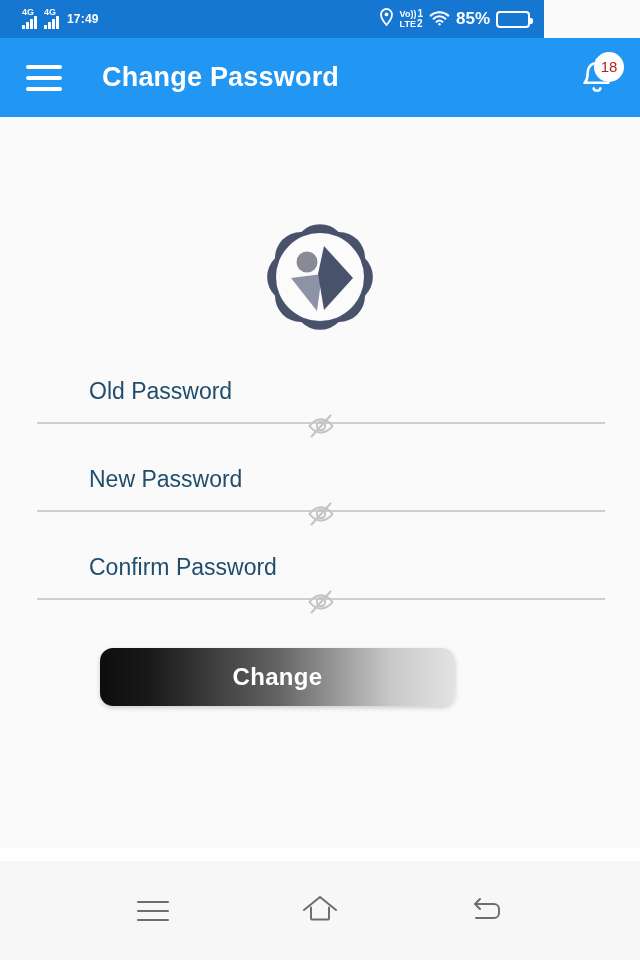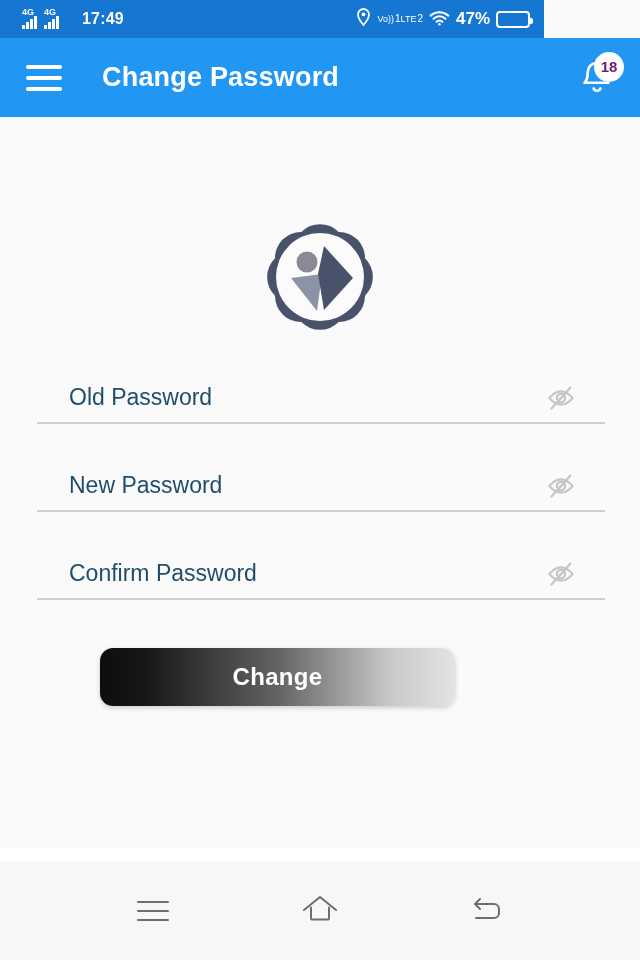--- a/index.html
+++ b/index.html
@@ -48,37 +48,37 @@
     font-size: 9px;
     font-weight: bold;
     line-height: 1;
   }
   .bar { width: 3px; background: #ffffff; border-radius: 0.5px; }
   .b1 { height: 4px; }
   .b2 { height: 7px; }
   .b3 { height: 10px; }
   .b4 { height: 13px; }
   .clock {
-    font-size: 16px;
+    font-size: 12px;
     font-weight: bold;
     letter-spacing: 0.2px;
-    margin-left: 16px;
+    margin-left: 1px;
   }
   .status-right {
     display: flex;
     align-items: center;
     gap: 6px;
   }
   .volte-block {
     display: flex;
-    flex-direction: row;
+    flex-direction: column;
     align-items: flex-start;
     line-height: 1;
     font-size: 9px;
-    font-weight: normal;
+    font-weight: bold;
   }
   .volte-row { display: flex; align-items: center; gap: 1px; }
   .volte-num { font-size: 10px; }
   .batt-pct {
     font-size: 17px;
     font-weight: bold;
   }
   .battery {
     width: 34px;
     height: 17px;
@@ -146,23 +146,23 @@
     cursor: pointer;
   }
   .badge {
     position: absolute;
     top: -2px;
     right: -4px;
     width: 30px;
     height: 30px;
     border-radius: 50%;
     background: #ffffff;
-    color: #701a75;
+    color: #b91c1c;
     font-size: 15px;
-    font-weight: bold;
+    font-weight: normal;
     display: flex;
     align-items: center;
     justify-content: center;
     z-index: 2;
   }
 
   
   .content {
     position: absolute;
     top: 127px; left: 0;
@@ -182,21 +182,22 @@
 
   
   .field {
     position: absolute;
     left: 37px;
     width: 568px;
     height: 46px;
     border-bottom: 2px solid #cfcfcf;
     display: flex;
     align-items: center;
-    justify-content: center;
+    justify-content: flex-start;
+    flex-direction: column;
   }
   .field-1 { top: 251px; }
   .field-2 { top: 339px; }
   .field-3 { top: 427px; }
 
   .field-input {
     border: none;
     outline: none;
     background: transparent;
     font-family: "Liberation Sans", sans-serif;
@@ -326,21 +327,21 @@
     <span>
       <svg width="21" height="17" viewBox="0 0 21 17">
         <path d="M10.5 3.2c3.4 0 6.5 1.3 8.8 3.4" fill="none" stroke="#ffffff" stroke-width="2.1" stroke-linecap="round"></path>
         <path d="M1.7 6.6C4 4.5 7.1 3.2 10.5 3.2" fill="none" stroke="#ffffff" stroke-width="2.1" stroke-linecap="round"></path>
         <path d="M4.6 9.7a8.5 8.5 0 0 1 11.8 0" fill="none" stroke="#ffffff" stroke-width="2.1" stroke-linecap="round"></path>
         <path d="M7.6 12.8a4.3 4.3 0 0 1 5.8 0" fill="none" stroke="#ffffff" stroke-width="2.1" stroke-linecap="round"></path>
         <circle cx="10.5" cy="15.3" r="1.2" fill="#ffffff"></circle>
       </svg>
     </span>
 
-    <span class="batt-pct">47%</span>
+    <span class="batt-pct">85%</span>
 
     <span class="battery">
       <i class="battery-fill"></i>
     </span>
   </div>
 </div>
 
 <div class="app-bar">
   <div class="hamburger">
     <span></span>

